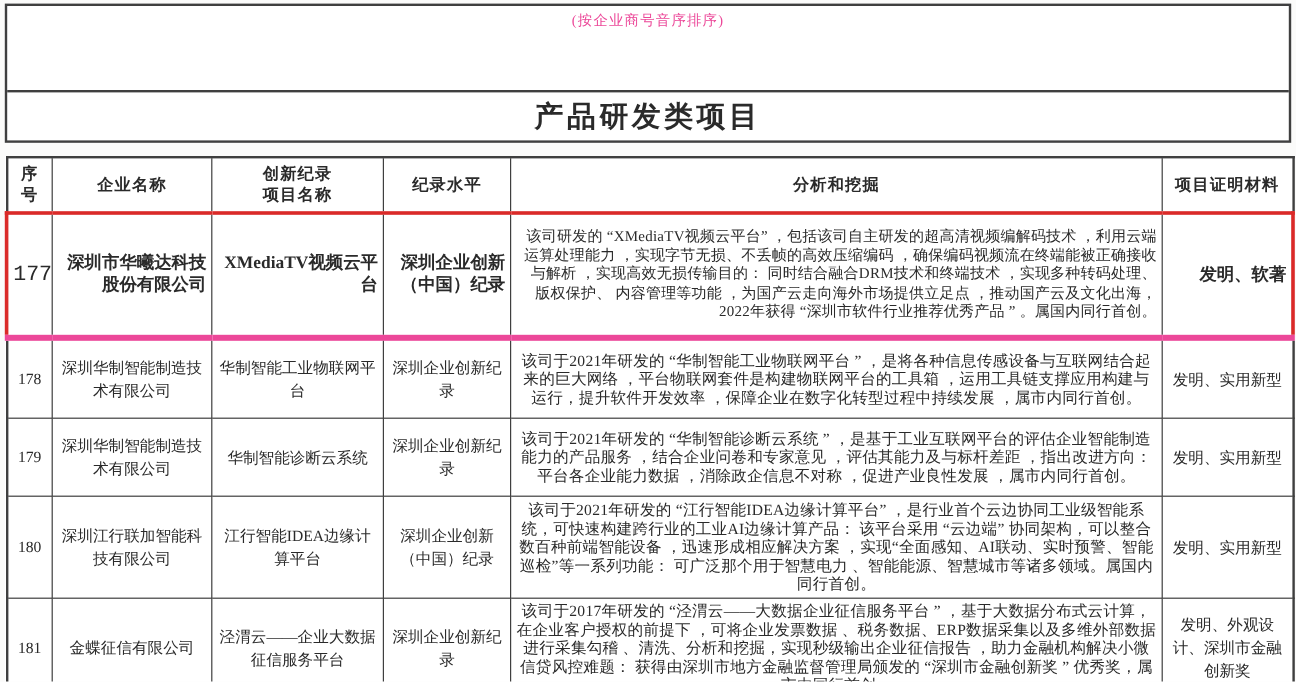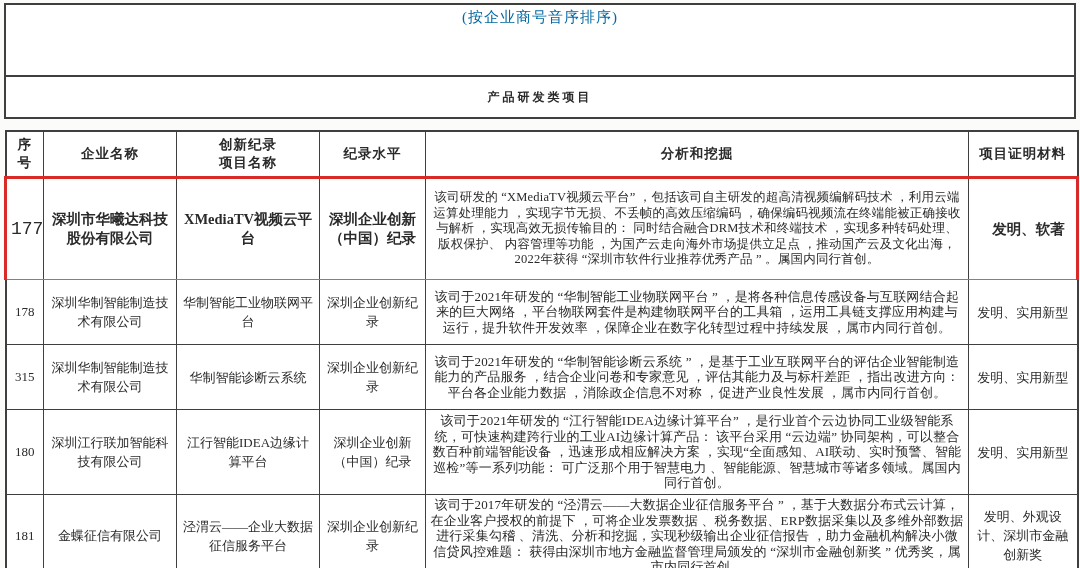--- a/index.html
+++ b/index.html
@@ -9,23 +9,23 @@
     font-family:"Liberation Serif","DejaVu Serif",serif;
     color:#2a2a2a;
     -webkit-font-smoothing:antialiased;
   }
   .doc{position:absolute;left:4px;top:3px;width:1072px;}
 
   
   .top-table{border:2px solid #3f3f3f;background:#fff;}
   .title-row{height:66px;border-bottom:2px solid #3f3f3f;text-align:center;padding-top:4px;box-sizing:content-box;}
   .doc-title{font-size:29px;font-weight:bold;letter-spacing:4px;line-height:36px;}
-  .doc-subtitle{font-size:15px;line-height:16px;letter-spacing:1px;color:#0369a1;}
+  .doc-subtitle{font-size:12px;line-height:16px;letter-spacing:1px;color:#ec4899;}
   .section-row{height:40px;display:flex;align-items:center;justify-content:center;}
-  .section-title{font-size:12px;font-weight:bold;letter-spacing:3px;}
+  .section-title{font-size:24px;font-weight:bold;letter-spacing:3px;}
 
   
   .gap{height:11px;}
   table.main{
     width:1072px;table-layout:fixed;border-collapse:collapse;
     border:2px solid #3f3f3f;background:#fff;
   }
   table.main th, table.main td{
     border:1px solid #3f3f3f;
     overflow:hidden;
@@ -47,23 +47,24 @@
 
   tr.r0 td{height:96px;}
   tr.r1 td{height:60px;}
   tr.r2 td{height:60px;}
   tr.r3 td{height:80px;}
   tr.r4 td{height:72px;}
 
   
   tr.hl td{
     border-top:3px solid #da2a28;
-    border-bottom:1px solid #ec4899;
+    border-bottom:5px solid #ec4899;
     font-weight:bold;
     font-size:14.5px;
+    text-align:right;
   }
   tr.hl td:first-child{border-left:3px solid #da2a28;font-weight:normal;font-size:18px;font-family:Liberation Mono, monospace;}
   tr.hl td:last-child{border-right:3px solid #da2a28;padding-left:16px;}
   tr.hl td.c-brief{font-weight:normal;font-size:12.5px;}
 </style>
 </head>
 <body>
 
 <div class="doc">
 
@@ -109,21 +110,21 @@
         </tr>
         <tr class="r1">
           <td class="c-no">178</td>
           <td class="c-company">深圳华制智能制造技术有限公司</td>
           <td class="c-project">华制智能工业物联网平台</td>
           <td class="c-level">深圳企业创新纪录</td>
           <td class="c-brief">该司于2021年研发的 “华制智能工业物联网平台 ” ，是将各种信息传感设备与互联网结合起来的巨大网络 ，平台物联网套件是构建物联网平台的工具箱 ，运用工具链支撑应用构建与运行，提升软件开发效率 ，保障企业在数字化转型过程中持续发展 ，属市内同行首创。</td>
           <td class="c-proof">发明、实用新型</td>
         </tr>
         <tr class="r2">
-          <td class="c-no">315</td>
+          <td class="c-no">179</td>
           <td class="c-company">深圳华制智能制造技术有限公司</td>
           <td class="c-project">华制智能诊断云系统</td>
           <td class="c-level">深圳企业创新纪录</td>
           <td class="c-brief">该司于2021年研发的 “华制智能诊断云系统 ” ，是基于工业互联网平台的评估企业智能制造能力的产品服务 ，结合企业问卷和专家意见 ，评估其能力及与标杆差距 ，指出改进方向： 平台各企业能力数据 ，消除政企信息不对称 ，促进产业良性发展 ，属市内同行首创。</td>
           <td class="c-proof">发明、实用新型</td>
         </tr>
         <tr class="r3">
           <td class="c-no">180</td>
           <td class="c-company">深圳江行联加智能科技有限公司</td>
           <td class="c-project">江行智能IDEA边缘计算平台</td>

